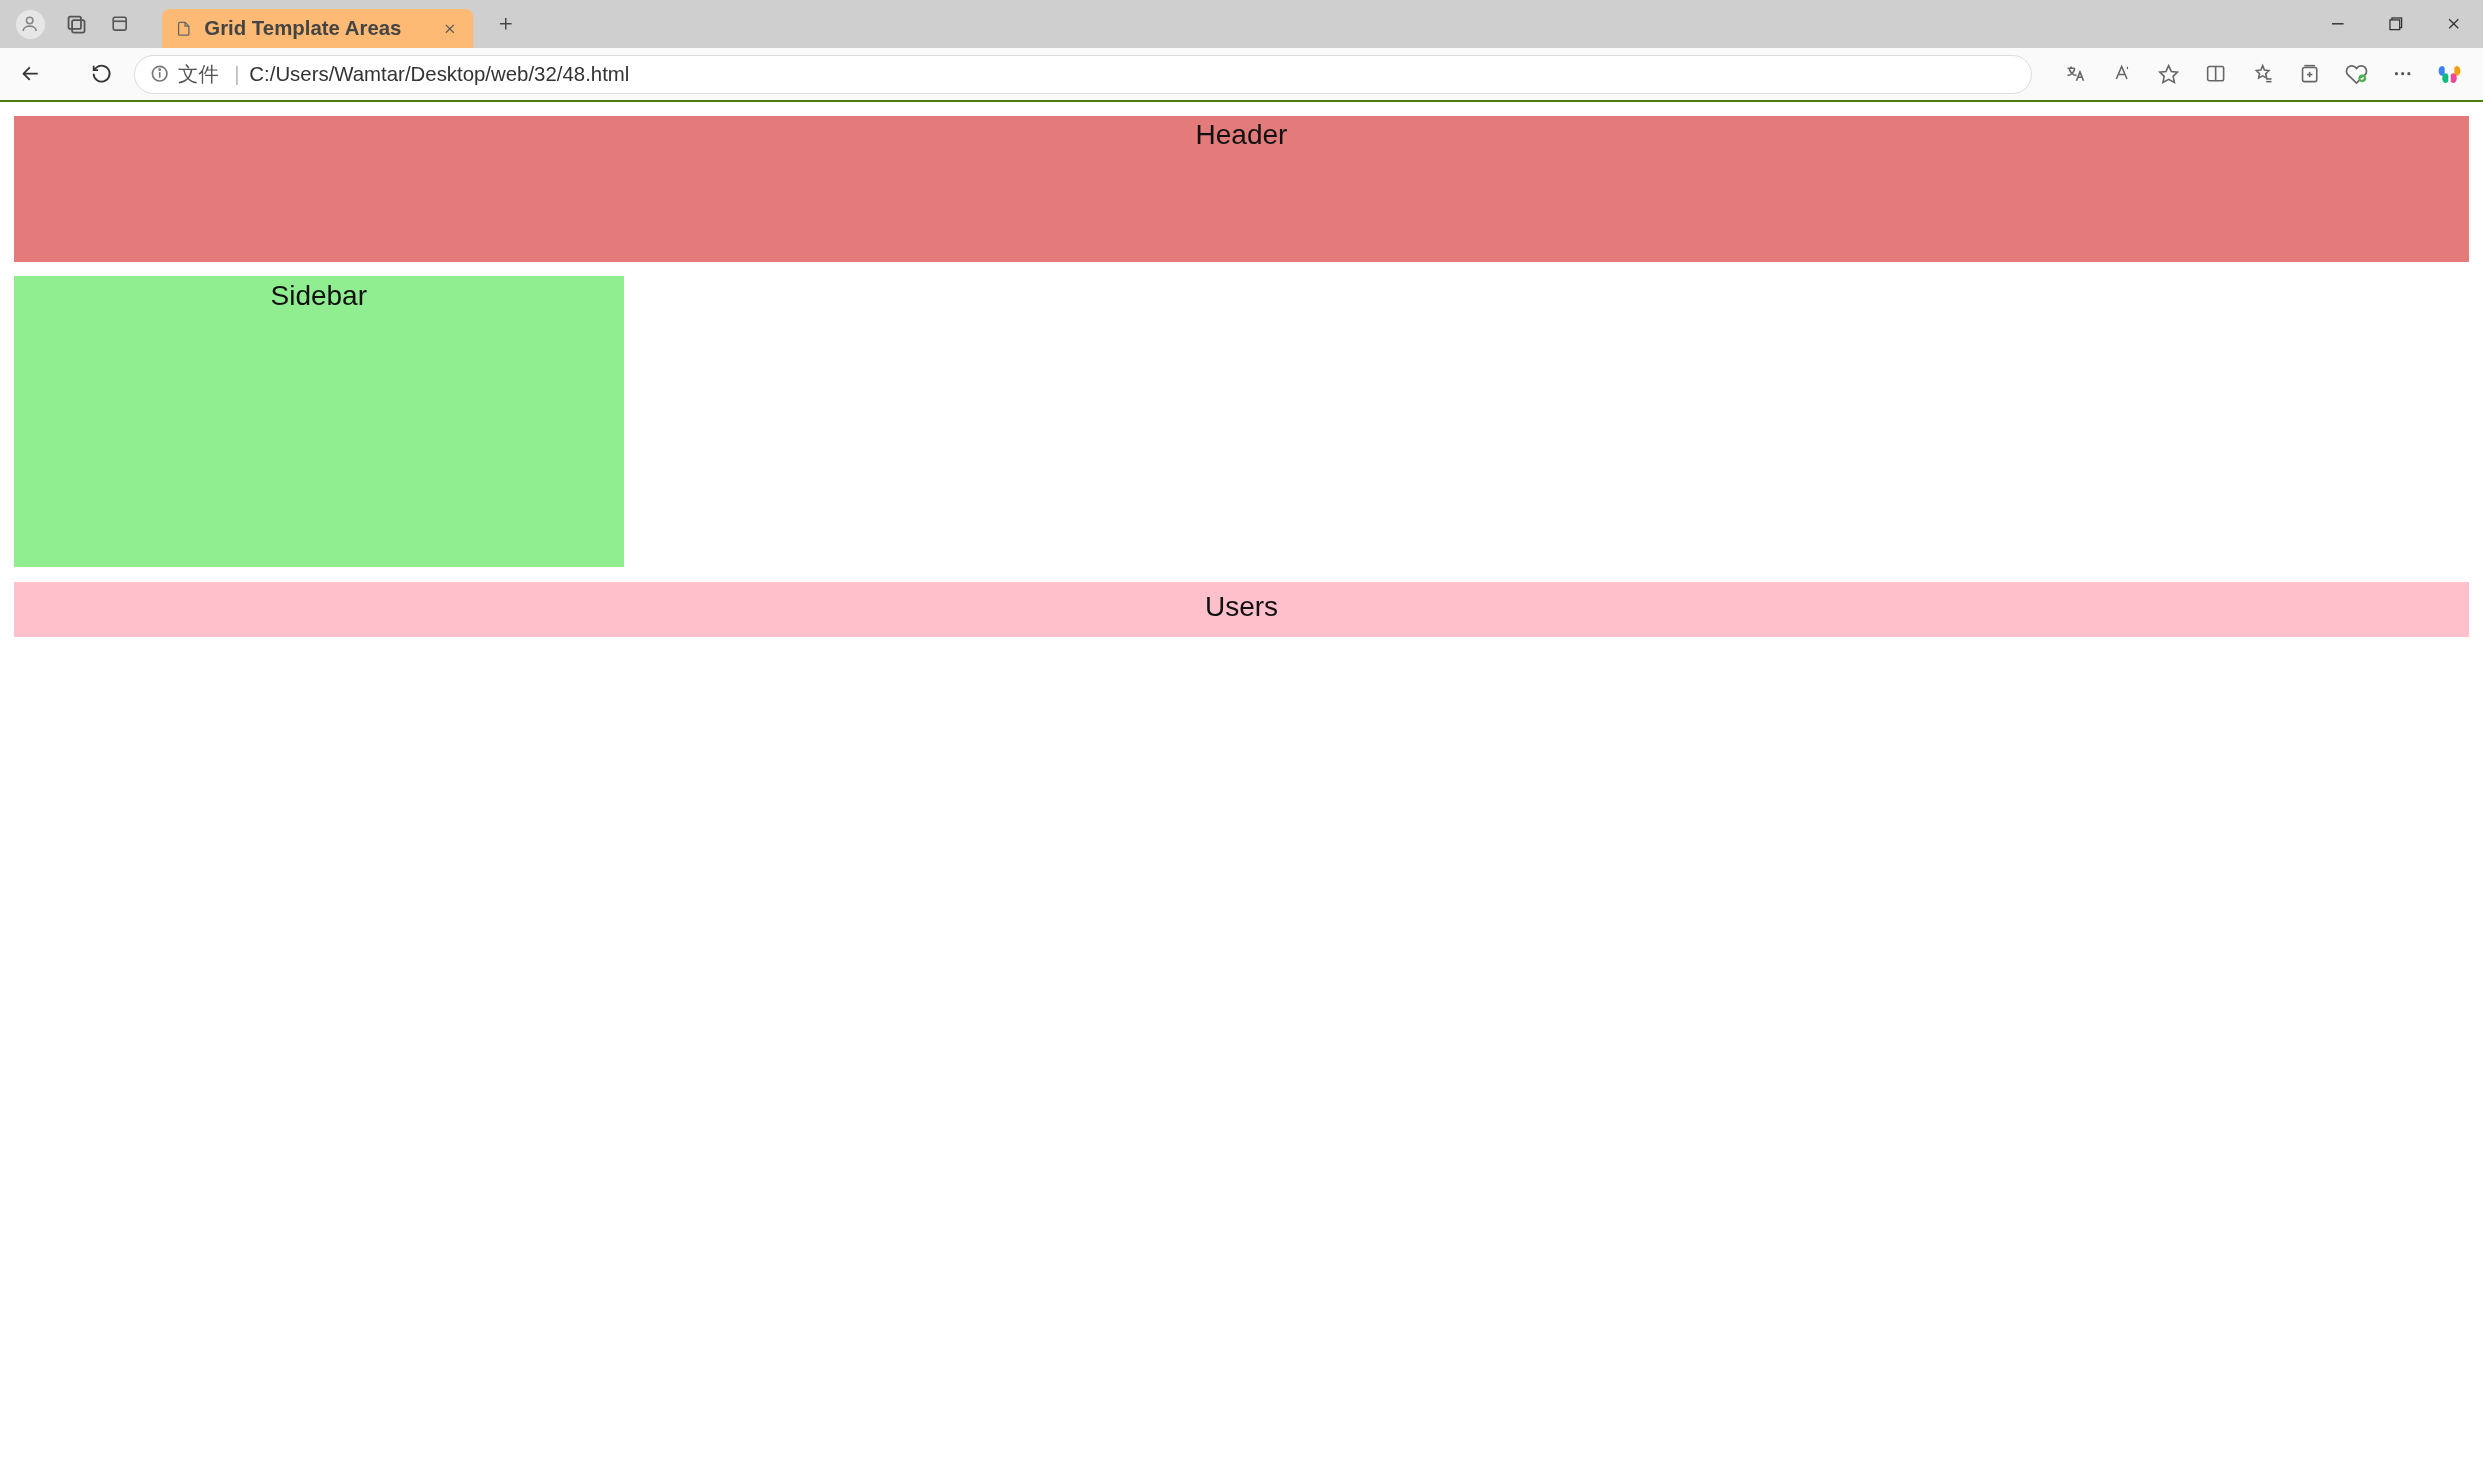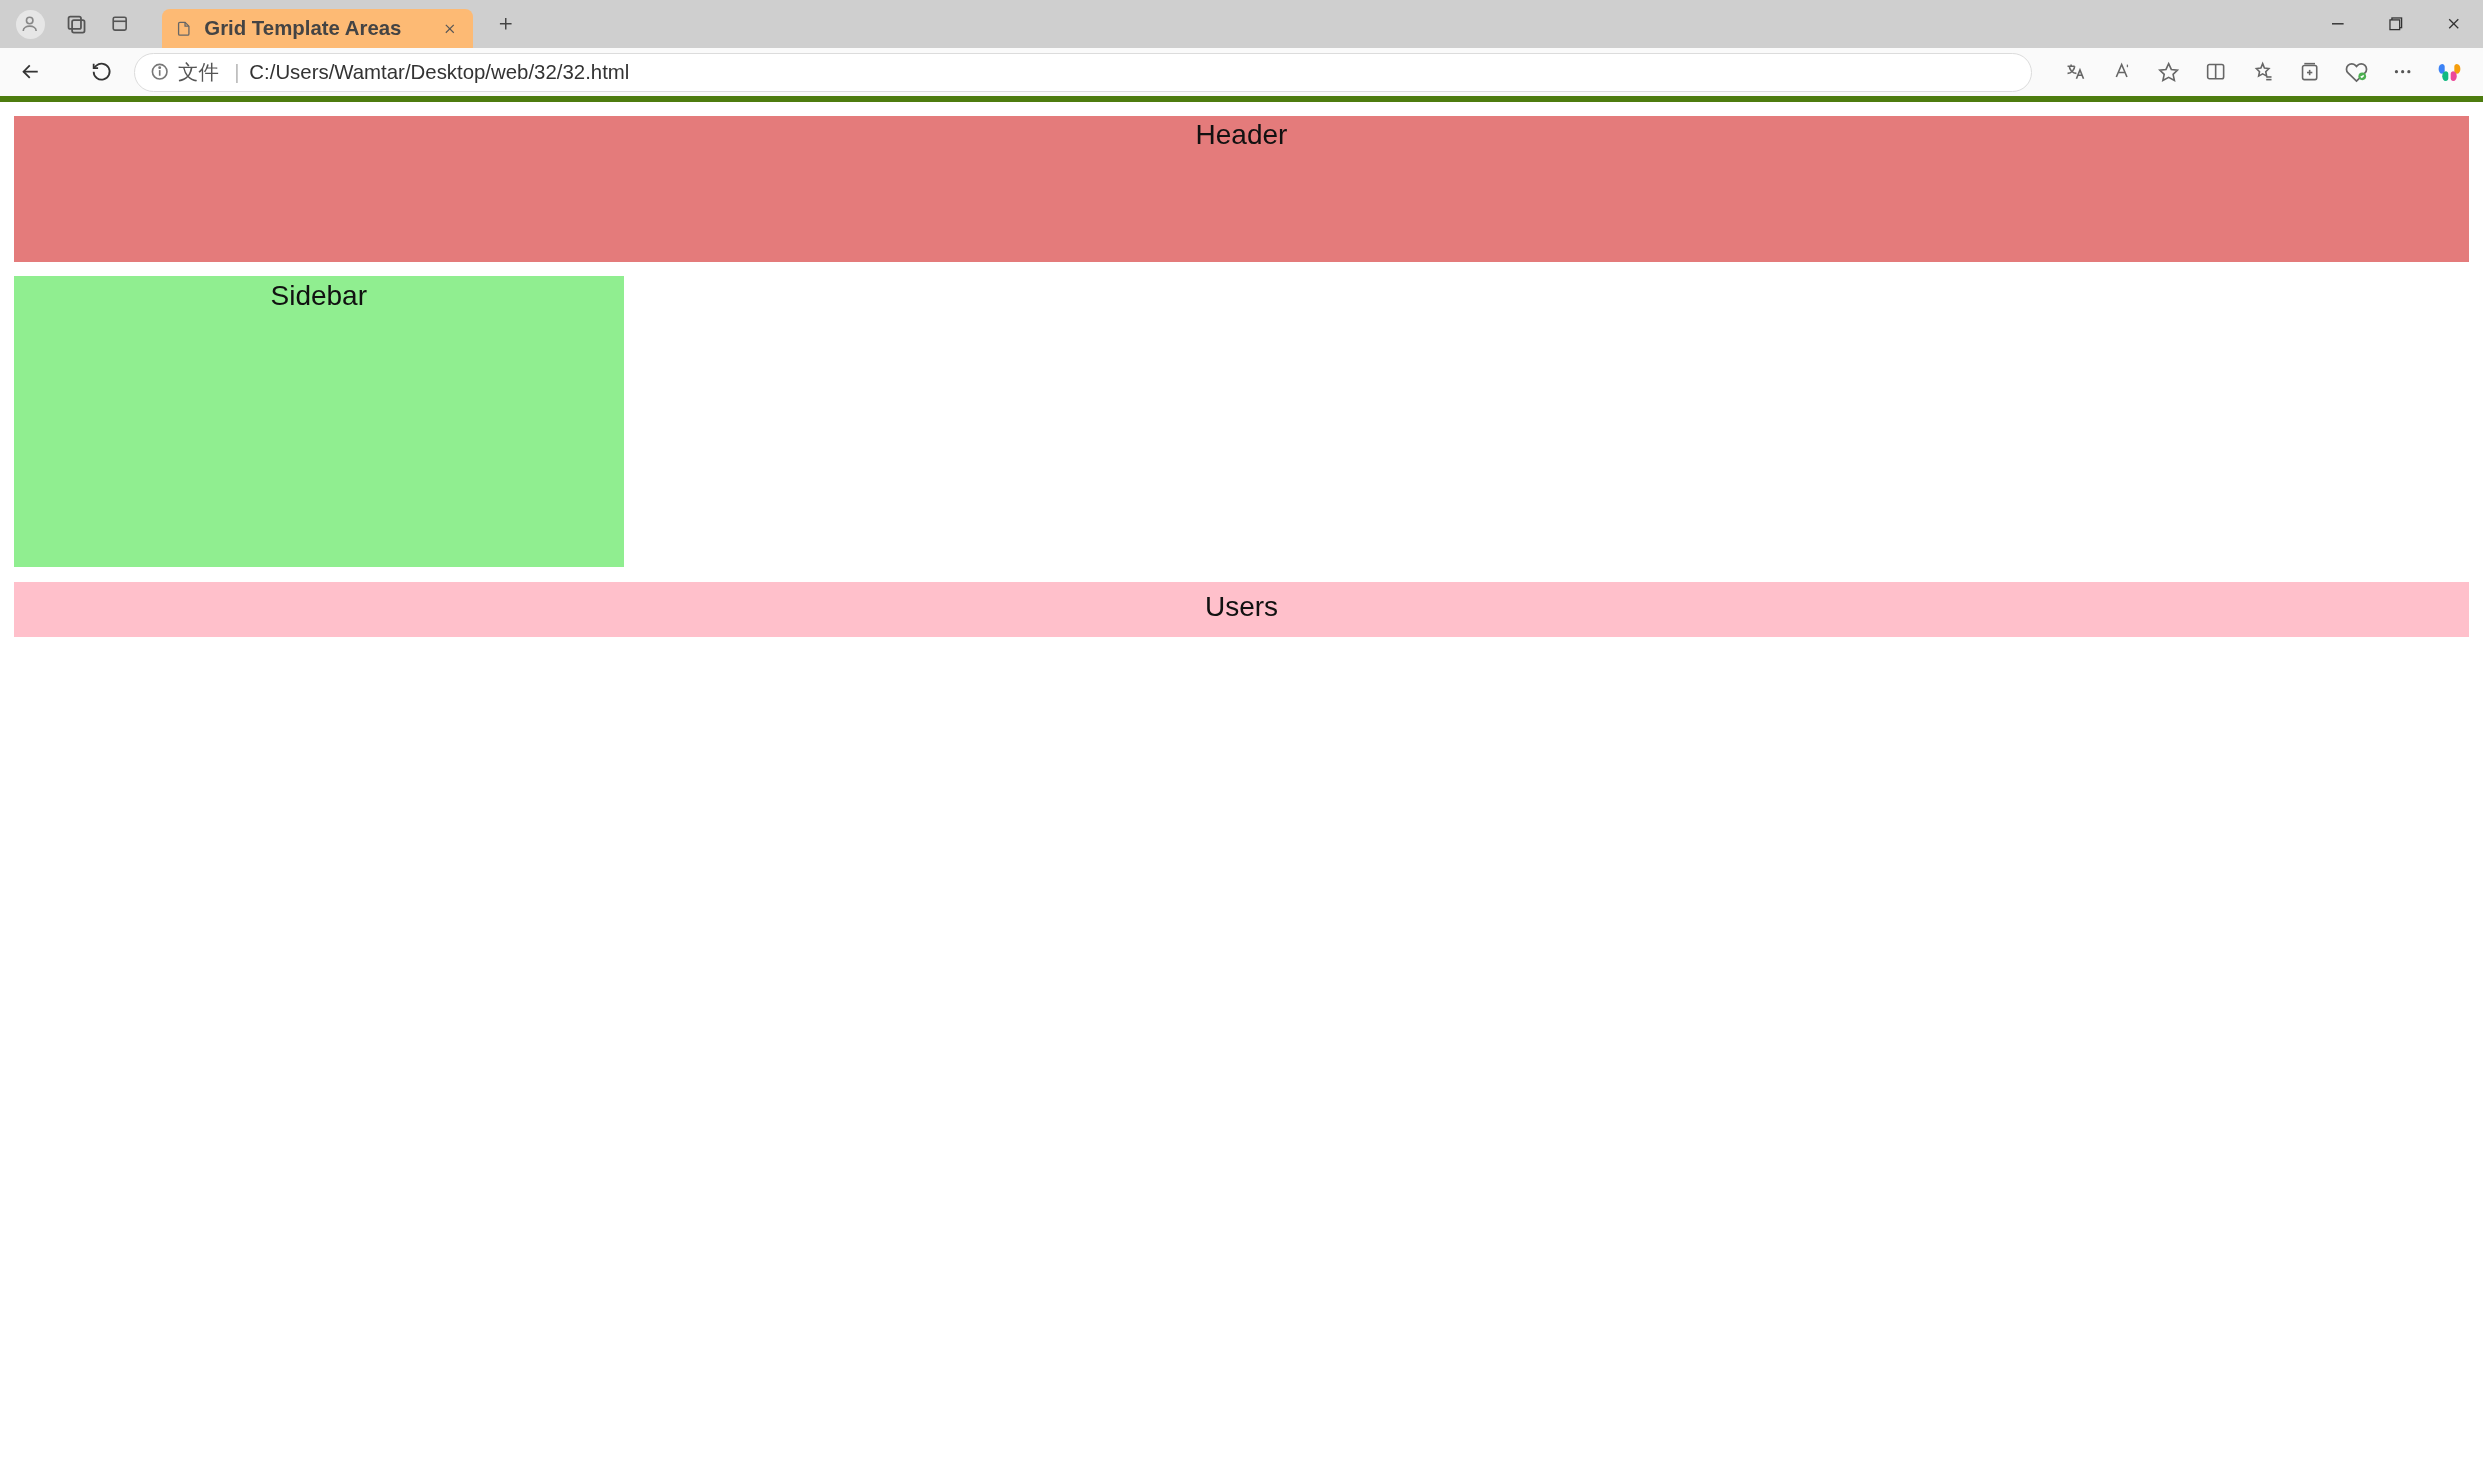--- a/index.html
+++ b/index.html
@@ -110,21 +110,21 @@
       color: #333;
     }
     
     .address-row {
       height: 54px;
       background: #fafafa;
       display: flex;
       align-items: center;
       padding: 0 11.6px;
       gap: 5.8px;
-      border-bottom: 6px solid #4d7c0f;
+      border-bottom: 2px solid #4d7c0f;
     }
     .nav-btn {
       width: 39px;
       height: 39px;
       display: flex;
       align-items: center;
       justify-content: center;
       color: #444;
       border-radius: 3.9px;
     }
@@ -314,21 +314,21 @@
   <div class="address-bar">
     <span class="addr-info-icon">
       <svg width="19.4" height="19.4" viewBox="0 0 24 24" fill="none" stroke="#777" stroke-width="2">
           <circle cx="12" cy="12" r="9"></circle>
           <line x1="12" y1="10" x2="12" y2="17"></line>
           <circle cx="12" cy="7" r="0.8" fill="#777"></circle>
         </svg>
     </span>
     <span class="addr-prefix">文件</span>
     <span class="addr-sep">|</span>
-    <span class="url-text">C:/Users/Wamtar/Desktop/web/32/32.html</span>
+    <span class="url-text">C:/Users/Wamtar/Desktop/web/32/48.html</span>
   </div>
 
   <div class="toolbar-right">
     <div class="tb-btn">
       <svg width="21.3" height="21.3" viewBox="0 0 24 24" fill="none" stroke="#666" stroke-width="1.8">
           <path d="M4 6h8M8 4v2M6 6c0 4 4 8 8 8M12 6c0 4-4 8-8 8"></path>
           <path d="M14 20l4-10 4 10M15.5 16h5"></path>
         </svg>
     </div>
     <div class="tb-btn">

